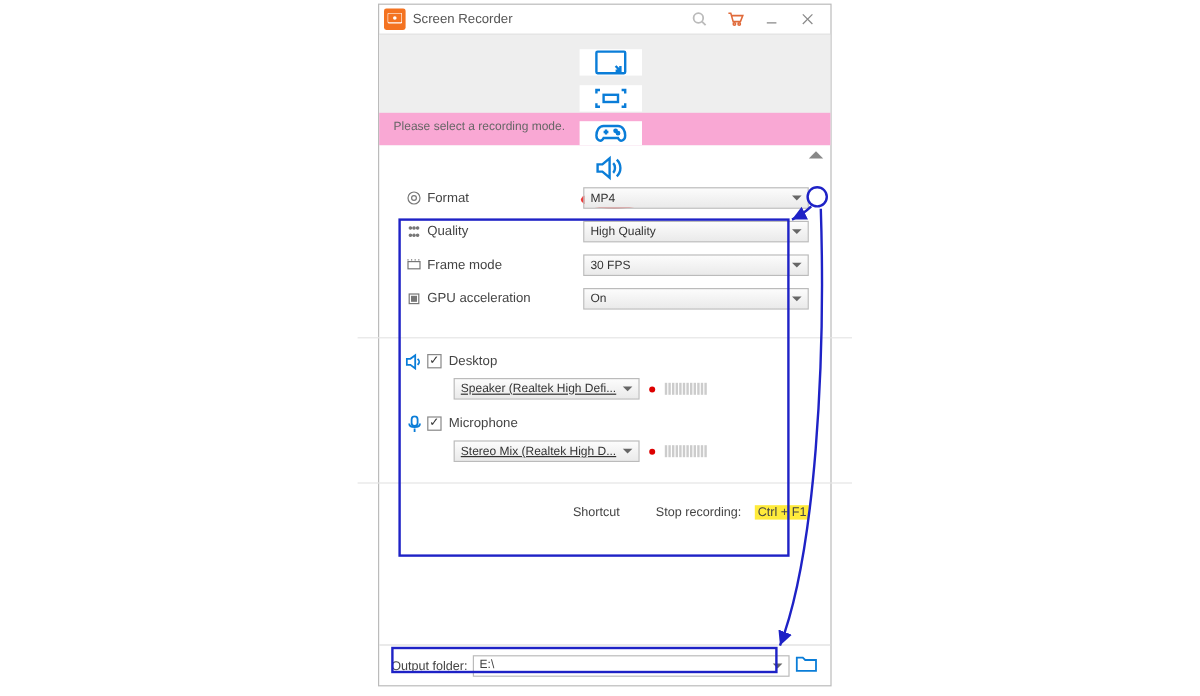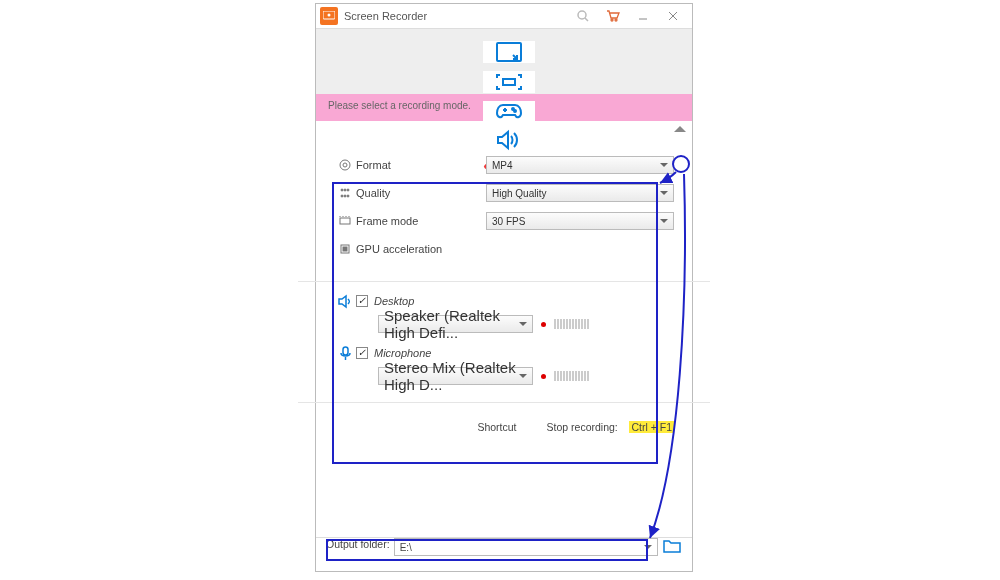--- a/index.html
+++ b/index.html
@@ -143,43 +143,43 @@
     border-left: 4px solid transparent;
     border-right: 4px solid transparent;
     border-top: 4px solid #666;
   }
   .divider { border: none; border-top: 1px solid #e5e5e5; margin: 8px -18px; }
   
   .audio-block { padding: 0 18px 6px 18px; }
   .aud-row {
     display: flex; align-items: center;
     height: 22px;
-    font-style: italic;
   }
   .aud-icon { width: 22px; display: flex; align-items: center; justify-content: center; }
   .aud-icon svg { stroke: #0a7dd8; fill: none; stroke-width: 1.5; }
   .chk { width: 12px; height: 12px; border: 1px solid #888; margin-right: 6px; display: flex; align-items: center; justify-content: center; }
   .chk.checked::after { content: '✓'; font-size: 10px; color: #333; line-height: 1; }
   .aud-label { font-size: 11px; color: #444; }
   .device-row {
     display: flex; align-items: center;
     padding-left: 44px;
     height: 24px;
     gap: 8px;
   }
   .device-select {
     width: 155px;
     height: 18px;
     border: 1px solid #bbb;
     background: linear-gradient(#fcfcfc,#eaeaea);
     display: flex; align-items: center;
     padding: 0 5px;
-    font-size: 15px;
+    font-size: 10px;
     color: #333;
     cursor: pointer;
+    text-decoration: underline;
   }
   .device-select .arrow {
     margin-left: auto;
     width: 0; height: 0;
     border-left: 4px solid transparent;
     border-right: 4px solid transparent;
     border-top: 4px solid #666;
   }
   .rec-dot { width: 5px; height: 5px; background: #d00; border-radius: 50%; }
   .vu { display: flex; gap: 1px; }
@@ -192,21 +192,21 @@
     color: #444;
     gap: 30px;
     justify-content: flex-end;
   }
   .hl { background: #ffeb3b; padding: 0 2px; }
   
   .out-bar {
     margin-top: auto;
     height: 34px;
     border-top: 1px solid #ddd;
-    display: flex; align-items: flex-start;
+    display: flex; align-items: center;
     padding: 0 10px;
     gap: 4px;
     font-size: 10.5px;
     color: #444;
   }
   .out-select {
     flex: 1;
     height: 18px;
     border: 1px solid #bbb;
     background: #fff;
@@ -365,20 +365,24 @@
         </div>
     </div>
     <div class="row">
       <div class="row-icon">
           <svg width="14" height="14" viewBox="0 0 14 14">
             <rect x="3" y="3" width="8" height="8"></rect>
             <rect x="5" y="5" width="4" height="4" fill="#777"></rect>
           </svg>
         </div>
       <div class="row-label">GPU acceleration</div>
+      <div class="select">
+          <span>On</span>
+          <div class="arrow"></div>
+        </div>
     </div>
   </div>
 
   <hr class="divider">
 
   <div class="audio-block">
     <div class="aud-row">
       <div class="aud-icon">
           <svg width="15" height="15" viewBox="0 0 15 15">
             <path d="M1 5 L4 5 L8 2 L8 13 L4 10 L1 10 Z"></path>

